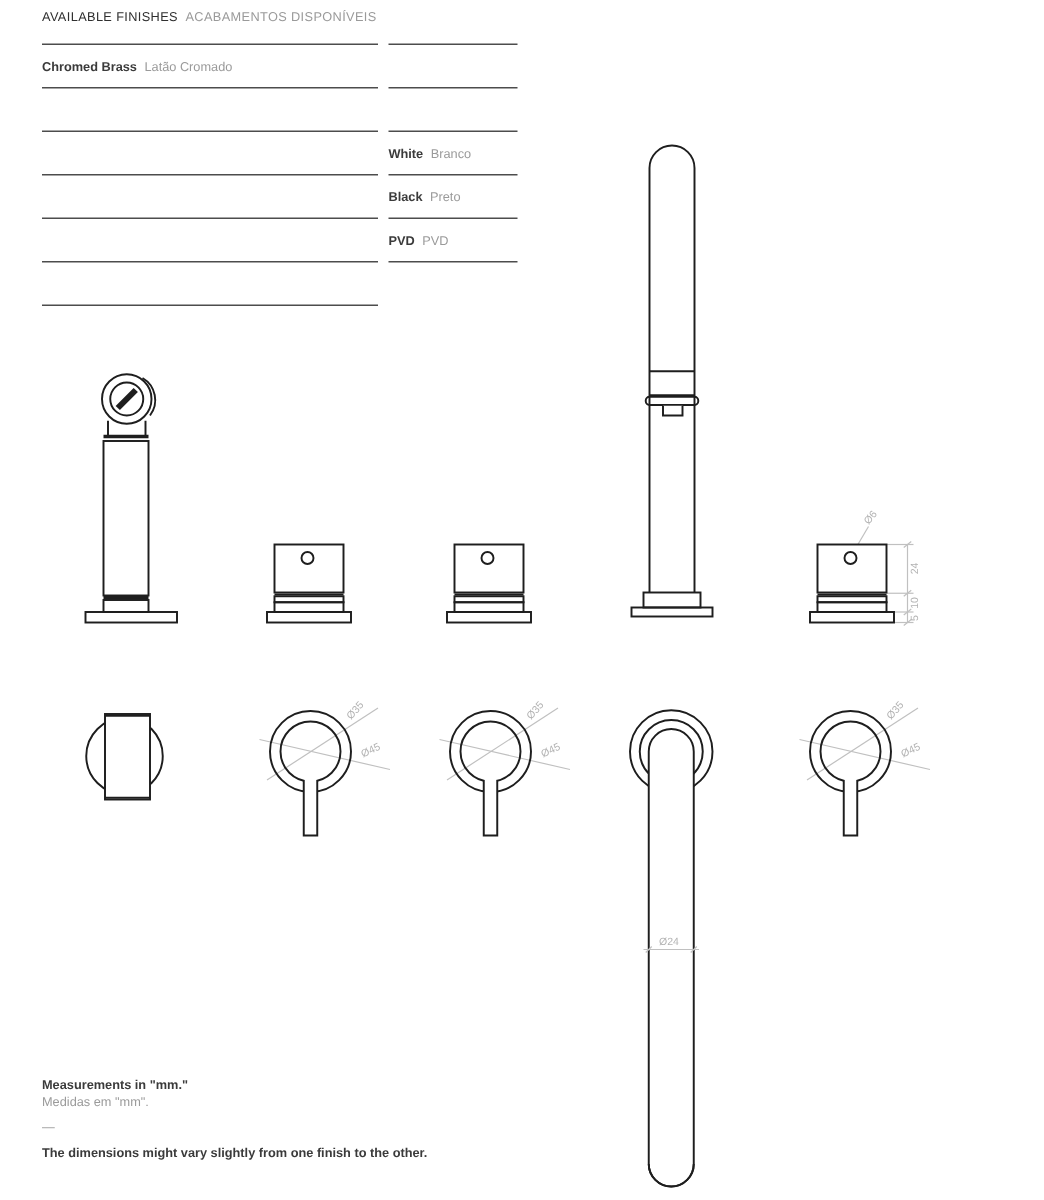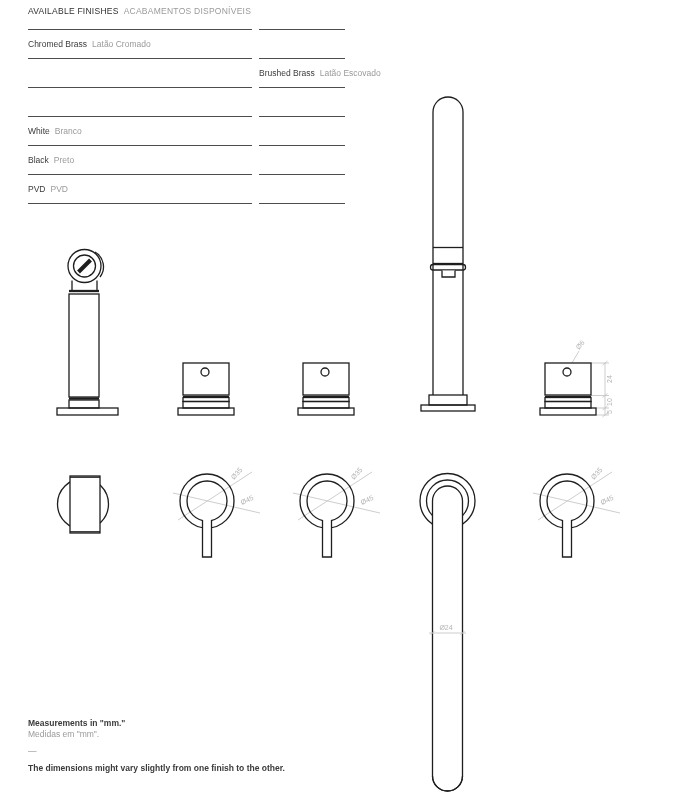--- a/index.html
+++ b/index.html
@@ -10,21 +10,21 @@
   .title{position:absolute;left:28px;top:6px;font-size:8.5px;letter-spacing:.25px;white-space:nowrap;}
   .title .t-en{font-weight:normal;color:#2f2f2f;}
   .title .t-pt{color:#9a9a9a;margin-left:5px;margin-top:44px;}
 
   
   .finishes{position:absolute;left:28px;top:29px;width:317px;display:grid;
             grid-template-columns:224px 86px;column-gap:7px;}
   .f-top{height:0;border-bottom:1px solid #4d4d4d;}
   .f-cell{height:28px;border-bottom:1px solid #4d4d4d;display:flex;align-items:center;gap:5px;
           font-size:8.5px;white-space:nowrap;}
-  .f-en{font-weight:normal;color:#3b3b3b;}
+  .f-en{font-weight:bold;color:#3b3b3b;}
   .f-pt{color:#9a9a9a;}
 
   
   .drw{position:absolute;}
   svg .ln{stroke:#1e1e1e;stroke-width:1.3;fill:none;}
   svg .thk{stroke-width:2.3;}
   svg .fw{fill:#ffffff;}
   svg .dim{stroke:#c0c0c0;stroke-width:.8;fill:none;}
   svg text{font-family:"Liberation Sans",sans-serif;font-size:7px;fill:#b3b3b3;}
 
@@ -48,24 +48,20 @@
     <div class="f-top"></div>
 
     <div class="f-cell">
       <span class="f-en">Chromed Brass</span>
       <span class="f-pt">Latão Cromado</span>
     </div>
       <div class="f-cell"></div>
 
       <div class="f-cell"></div>
 
-    <div class="f-cell">
-      <span class="f-en">Brushed Brass</span>
-      <span class="f-pt">Latão Escovado</span>
-    </div>
       <div class="f-cell"></div>
 
       <div class="f-cell"></div>
 
     <div class="f-cell">
       <span class="f-en">White</span>
       <span class="f-pt">Branco</span>
     </div>
       <div class="f-cell"></div>
 

